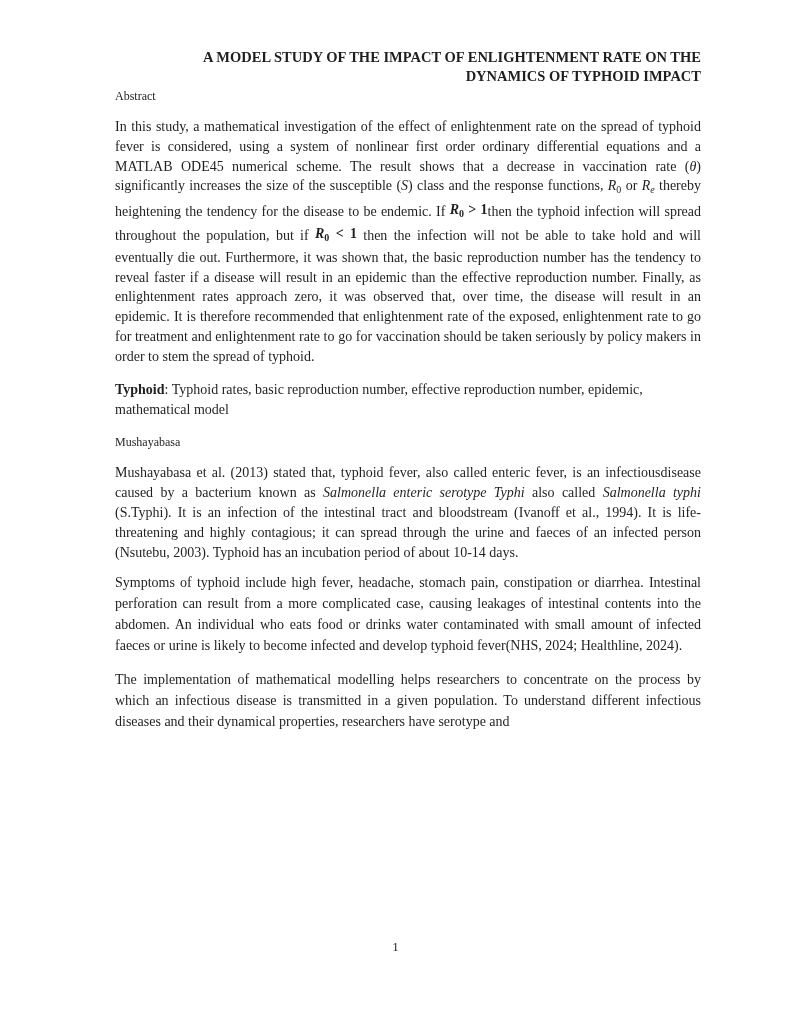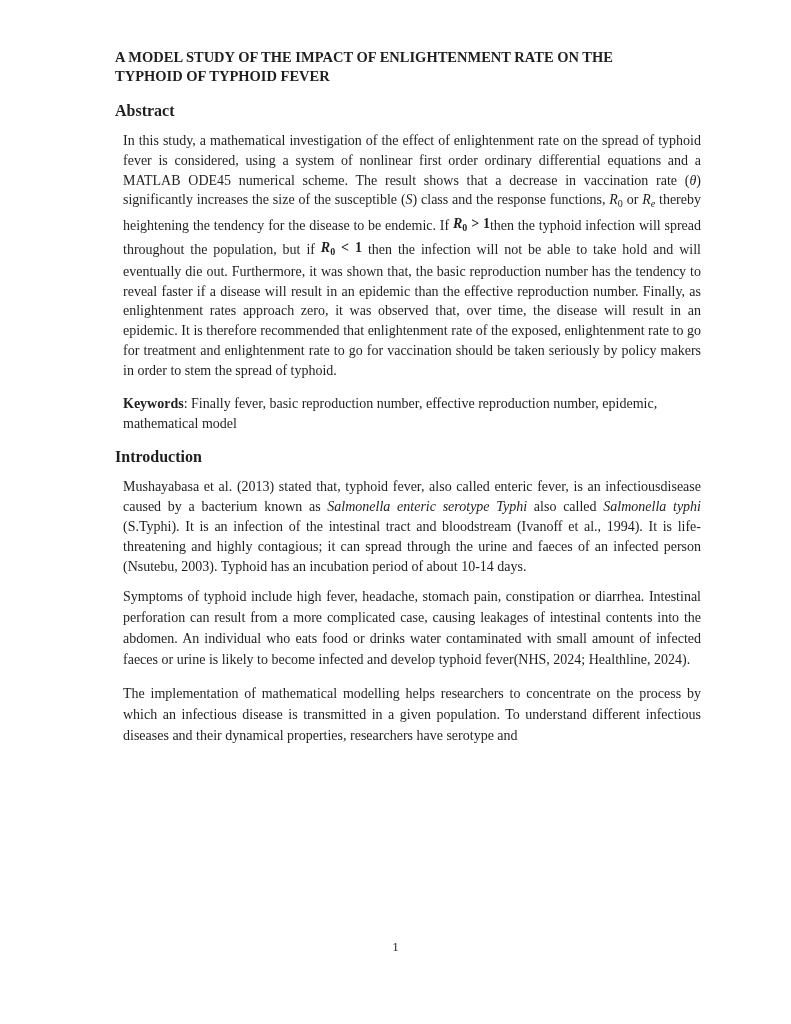--- a/index.html
+++ b/index.html
@@ -15,34 +15,34 @@
   }
   .content {
     position: absolute;
     left: 115px;
     top: 48px;
     width: 586px;
   }
   .title {
     font-size: 14.5px;
     font-weight: bold;
-    text-align: left;
+    text-align: right;
     line-height: 19px;
-    margin: 0 0 15px 0;
+    margin: 0 0 1px 0;
   }
   .title-line { display: block; }
   .heading {
-    font-size: 16px;
-    font-weight: bold;
+    font-size: 12px;
+    font-weight: normal;
     line-height: 19px;
     margin: 0 0 11px 0;
   }
   .para {
     font-size: 14px;
-    margin: 0 0 13px 8px;
+    margin: 0 0 13px 0;
   }
   .abstract-body {
     text-align: justify;
     line-height: 19.8px;
   }
   .keywords {
     line-height: 20px;
   }
   .spaced-double {
     text-align: justify;
@@ -73,30 +73,30 @@
   }
 </style>
 </head>
 <body>
 
 <div class="page">
   <div class="content">
 
     <h1 class="title">
       <span class="title-line">A MODEL STUDY OF THE IMPACT OF ENLIGHTENMENT RATE ON THE</span>
-      <span class="title-line">TYPHOID OF TYPHOID FEVER</span>
+      <span class="title-line">DYNAMICS OF TYPHOID IMPACT</span>
     </h1>
 
     <h2 class="heading">Abstract</h2>
 
     <p class="para abstract-body"><span class="run-n">In this study, a mathematical investigation of the effect of enlightenment rate on the spread of typhoid fever is considered, using a system of nonlinear first order ordinary differential equations and a MATLAB ODE45 numerical scheme. The result shows that a decrease in vaccination rate (</span><span class="run-i">θ</span><span class="run-n">) significantly increases the size of the susceptible (</span><span class="run-i">S</span><span class="run-n">) class and the response functions, </span><span class="run-i">R</span><span class="run-sub">0</span><span class="run-n"> or </span><span class="run-i">R</span><span class="run-isub">e</span><span class="run-n"> thereby heightening the tendency for the disease to be endemic. If </span><span class="run-mi">R</span><span class="run-msub">0</span><span class="run-mb"> &gt; 1</span><span class="run-n">then the typhoid infection will spread throughout the population, but if </span><span class="run-mi">R</span><span class="run-msub">0</span><span class="run-mb"> &lt; 1</span><span class="run-n"> then the infection will not be able to take hold and will eventually die out. Furthermore, it was shown that, the basic reproduction number has the tendency to reveal faster if a disease will result in an epidemic than the effective reproduction number. Finally, as enlightenment rates approach zero, it was observed that, over time, the disease will result in an epidemic. It is therefore recommended that enlightenment rate of the exposed, enlightenment rate to go for treatment and enlightenment rate to go for vaccination should be taken seriously by policy makers in order to stem the spread of typhoid.</span></p>
 
-    <p class="para keywords"><span class="run-b">Keywords</span><span class="run-n">: Finally fever, basic reproduction number, effective reproduction number, epidemic, mathematical model</span></p>
+    <p class="para keywords"><span class="run-b">Typhoid</span><span class="run-n">: Typhoid rates, basic reproduction number, effective reproduction number, epidemic, mathematical model</span></p>
 
-    <h2 class="heading">Introduction</h2>
+    <h2 class="heading">Mushayabasa</h2>
 
     <p class="para spaced-double"><span class="run-n">Mushayabasa et al. (2013) stated that, typhoid fever, also called enteric fever, is an infectiousdisease caused by a bacterium known as </span><span class="run-i">Salmonella enteric serotype Typhi</span><span class="run-n"> also called </span><span class="run-i">Salmonella typhi</span><span class="run-n"> (S.Typhi). It is an infection of the intestinal tract and bloodstream (Ivanoff et al., 1994). It is life-threatening and highly contagious; it can spread through the urine and faeces of an infected person (Nsutebu, 2003). Typhoid has an incubation period of about 10-14 days.</span></p>
 
     <p class="para spaced-onehalf">Symptoms of typhoid include high fever, headache, stomach pain, constipation or diarrhea. Intestinal perforation can result from a more complicated case, causing leakages of intestinal contents into the abdomen. An individual who eats food or drinks water contaminated with small amount of infected faeces or urine is likely to become infected and develop typhoid fever(NHS, 2024; Healthline, 2024).</p>
 
     <p class="para spaced-onehalf">The implementation of mathematical modelling helps researchers to concentrate on the process by which an infectious disease is transmitted in a given population. To understand different infectious diseases and their dynamical properties, researchers have serotype and</p>
 
   </div>
 
   <div class="page-number">1</div>

